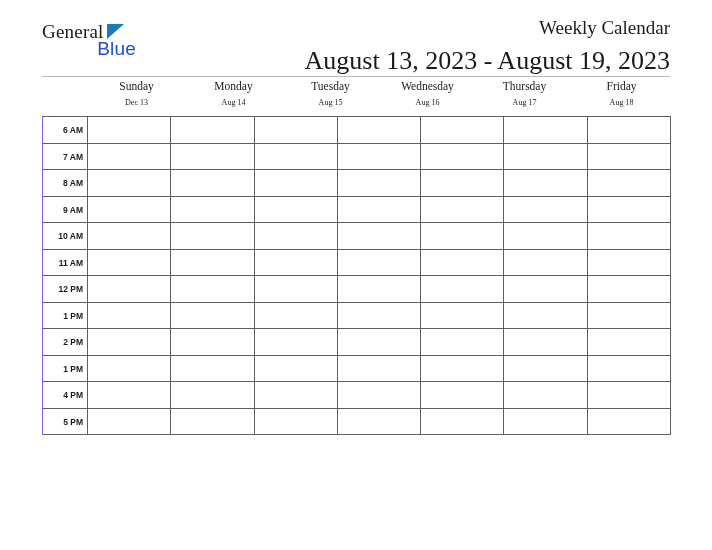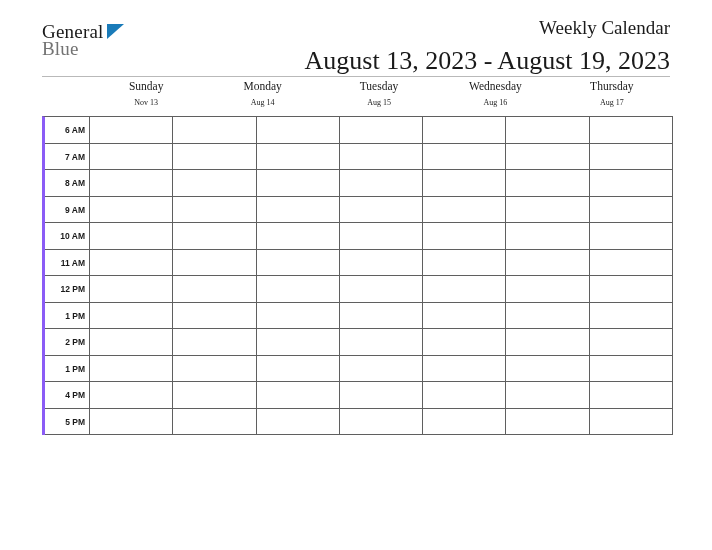--- a/index.html
+++ b/index.html
@@ -35,25 +35,26 @@
     line-height: 1;
     user-select: none;
   }
   .logo-general {
     font-family: "Liberation Serif", serif;
     font-size: 19px;
     color: #1a1a1a;
     letter-spacing: 0.2px;
   }
   .logo-blue {
-    font-family: Liberation Serif, serif;
+    font-family: Liberation Sans, sans-serif;
     font-size: 19px;
-    color: #737373;
+    color: #1d4ed8;
     letter-spacing: 0.2px;
     display: block;
+    text-align: right;
     margin-top: -2px;
     padding-right: 6px;
   }
   .logo-flag {
     position: absolute;
     top: 12px;
     left: 65px;
     width: 0;
     height: 0;
     border-left: 17px solid #1a7bb9;
@@ -94,21 +95,21 @@
   }
   .day-date {
     font-size: 8px;
     color: #1a1a1a;
     line-height: 2;
   }
   
   .grid {
     margin-top: 5px;
     border-top: 1px solid #5f5f5f;
-    border-left: 3px solid #8b5cf6;
+    border-left: 1px solid #8b5cf6;
     width: 628px;
   }
   .row {
     display: flex;
     height: 26.5px;
   }
   .time-cell {
     width: 45px;
     flex: 0 0 45px;
     border-right: 1px solid #5f5f5f;
@@ -148,38 +149,42 @@
       <div class="title-range">August 13, 2023 - August 19, 2023</div>
     </div>
 
   </div>
 
   <div class="rule"></div>
 
   <div class="dayhead">
     <div class="dayhead-cell">
       <div class="day-name">Sunday</div>
-      <div class="day-date">Nov 13</div>
+      <div class="day-date">Dec 13</div>
     </div>
     <div class="dayhead-cell">
       <div class="day-name">Monday</div>
       <div class="day-date">Aug 14</div>
     </div>
     <div class="dayhead-cell">
       <div class="day-name">Tuesday</div>
       <div class="day-date">Aug 15</div>
     </div>
     <div class="dayhead-cell">
       <div class="day-name">Wednesday</div>
       <div class="day-date">Aug 16</div>
     </div>
     <div class="dayhead-cell">
       <div class="day-name">Thursday</div>
       <div class="day-date">Aug 17</div>
     </div>
+    <div class="dayhead-cell">
+      <div class="day-name">Friday</div>
+      <div class="day-date">Aug 18</div>
+    </div>
   </div>
 
   <div class="grid" id="grid">
       <div class="row">
         <div class="time-cell">6 AM</div>
         <div class="slot"></div>
         <div class="slot"></div>
         <div class="slot"></div>
         <div class="slot"></div>
         <div class="slot"></div>

